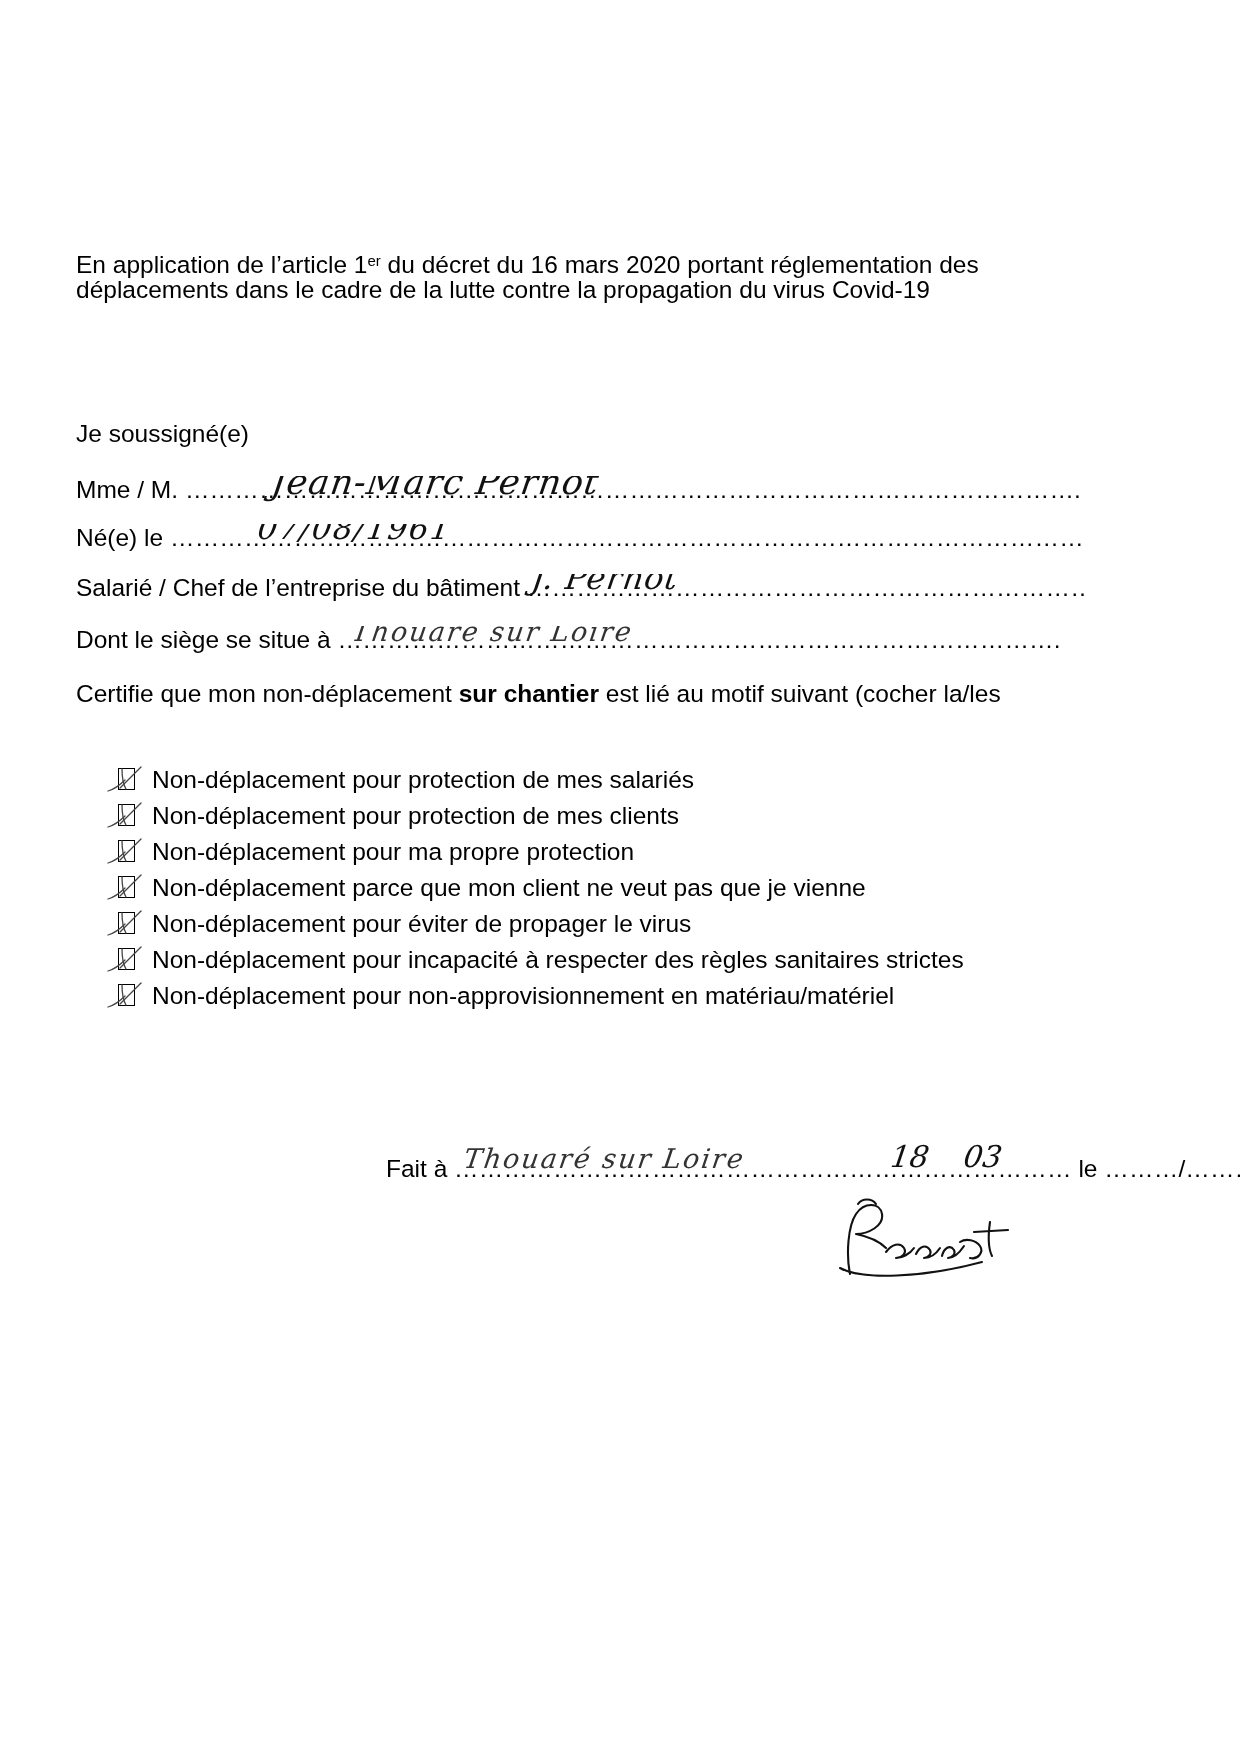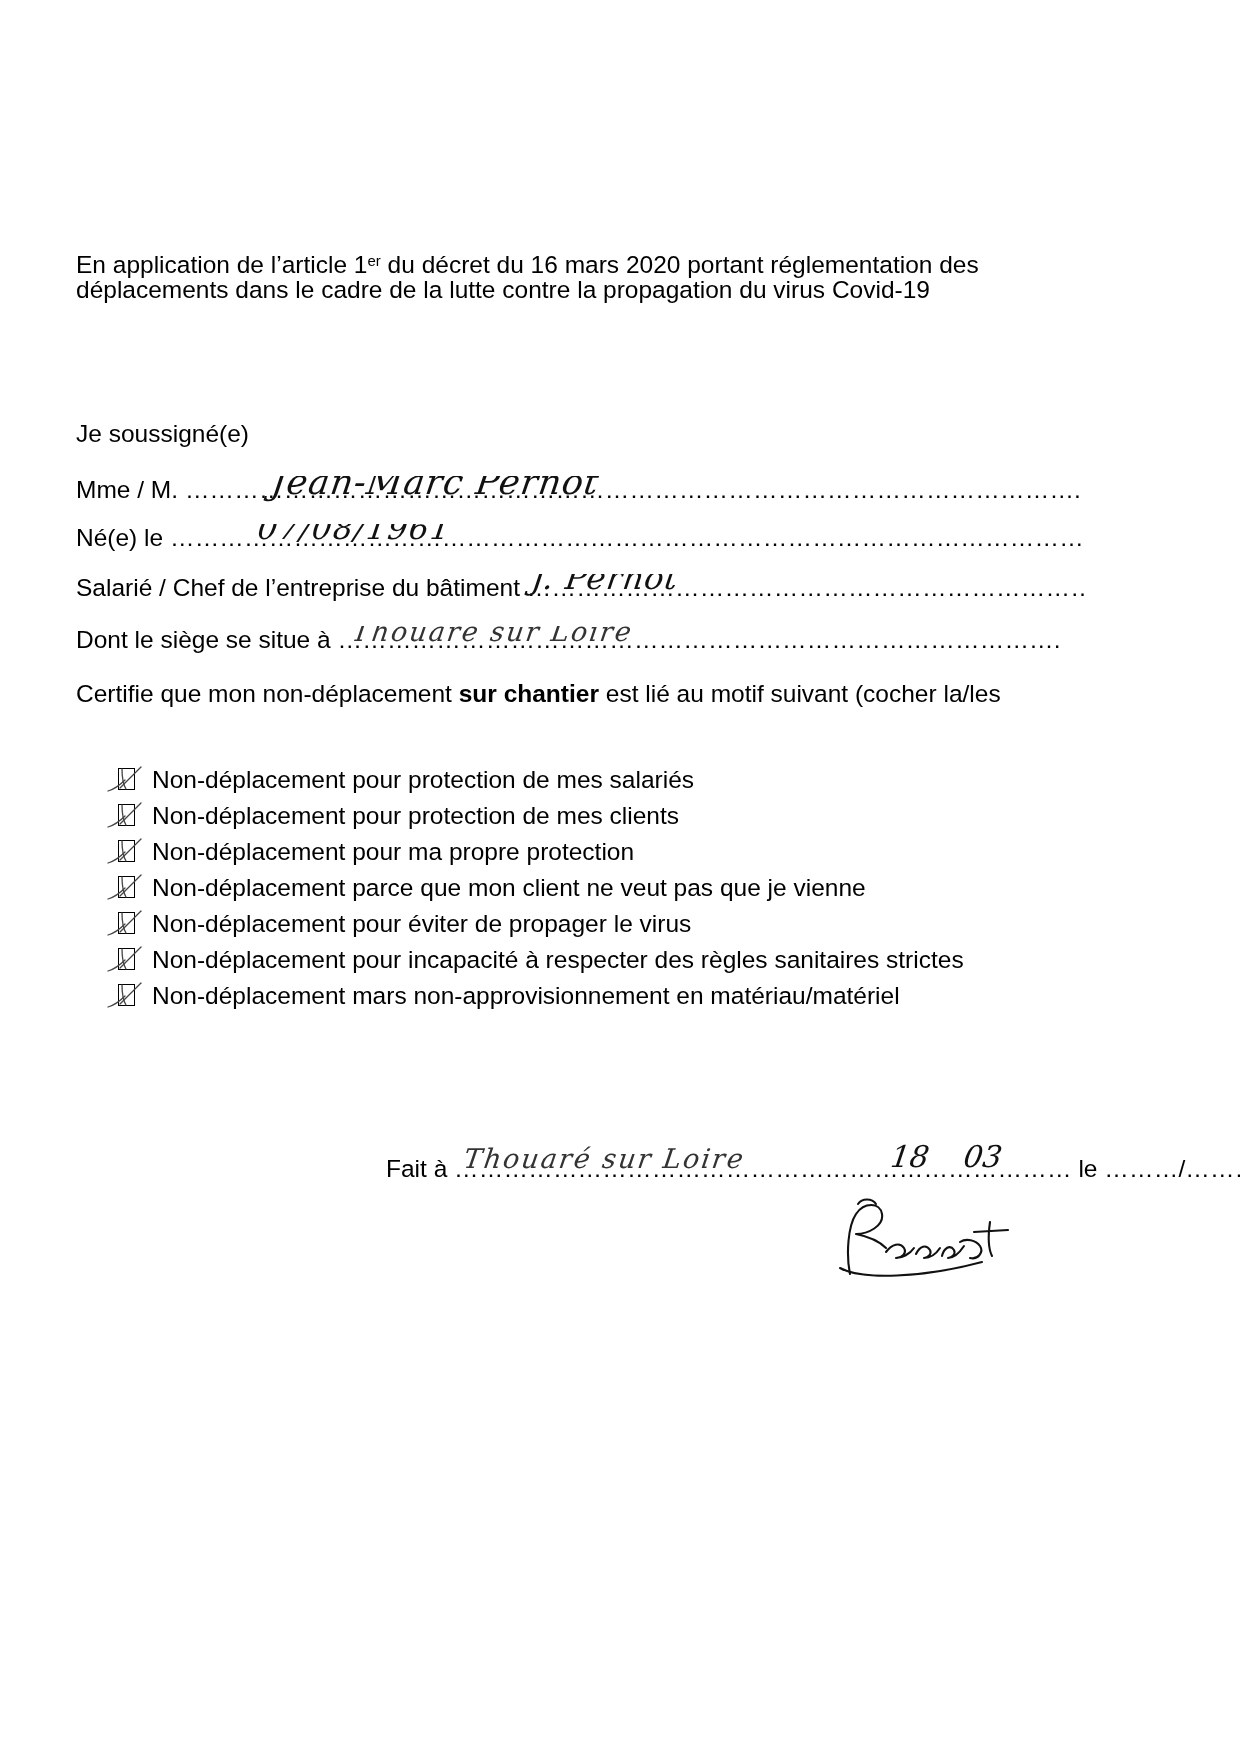--- a/index.html
+++ b/index.html
@@ -289,21 +289,21 @@
           <span class="box-wrap" title="Non-déplacement pour non-approvisionnement en matériau/matériel">
             <span class="box"></span>
             <svg class="tick" viewBox="0 0 44 30">
               <g fill="none" stroke="#444" stroke-width="1.3" stroke-linecap="round">
                 <path d="M2,27 C9,25 14,21 19,16"></path>
                 <path d="M14,24 C21,17 28,10 35,3"></path>
                 <path d="M16,5 C16,13 17,20 20,25"></path>
               </g>
             </svg>
           </span>
-          <span class="ck-label">Non-déplacement mars non-approvisionnement en matériau/matériel</span>
+          <span class="ck-label">Non-déplacement pour non-approvisionnement en matériau/matériel</span>
         </div>
       </div>
 
     <div class="footer-line">
       <span>Fait à </span><span class="dots">…………………………………………………………………</span><span> le </span><span class="dots">………</span><span>/</span><span class="dots">………</span>
 
       <span class="fill hw" style="left:78px; top:-12px; font-size:27px; letter-spacing:2px; color:#333;">Thouaré sur Loire</span>
       <span class="fill hw" style="left:505px; top:-16px; font-size:30px;">18</span>
       <span class="fill hw" style="left:578px; top:-16px; font-size:30px;">03</span>
     </div>

